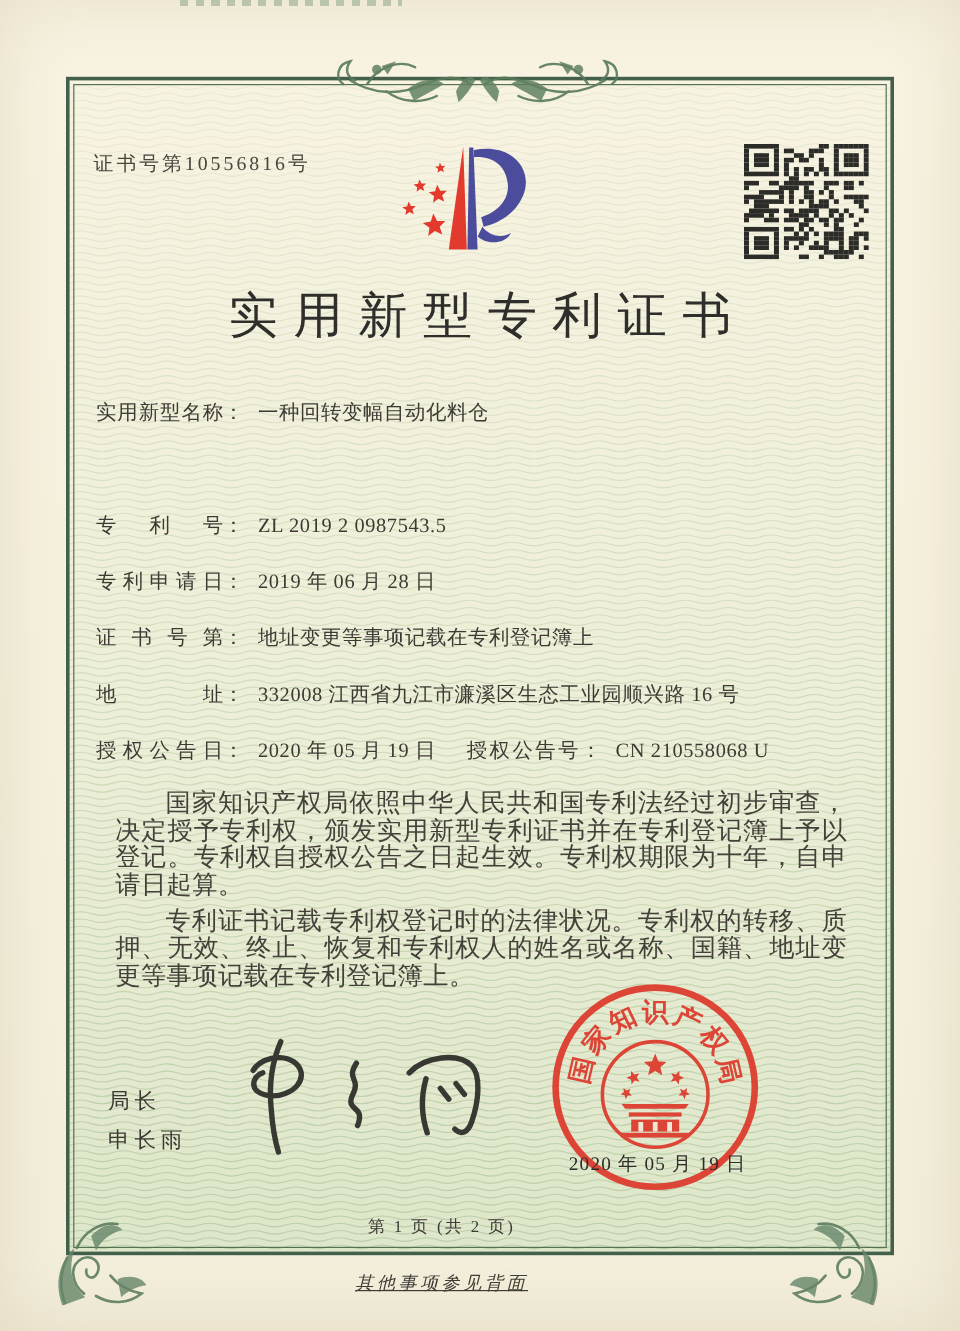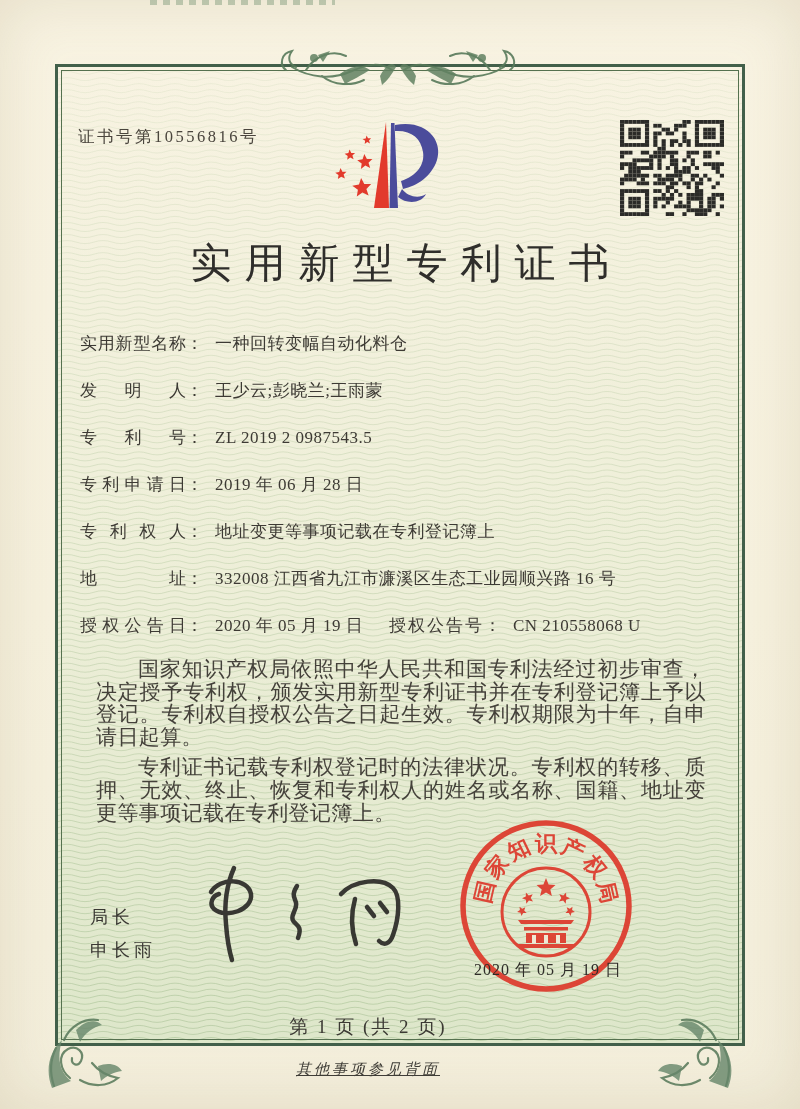--- a/index.html
+++ b/index.html
@@ -25,21 +25,21 @@
   .pair2{position:absolute;left:309px;top:0;}
   .pair2 .flabel2{letter-spacing:2px;}
   .r0{top:332px}.r1{top:379px}.r2{top:426px}.r3{top:473px}.r4{top:520px}.r5{top:567px}.r6{top:614px}
   .paragraphs{position:absolute;left:88px;top:650px;width:626px;color:#44413a;}
   .paragraphs p{margin:8px;font-size:21px;line-height:22.6px;letter-spacing:.4px;text-indent:2em;text-align:justify;}
   .signer{position:absolute;left:90px;top:901px;font-size:18px;color:#3a3833;letter-spacing:4px;line-height:33px;}
   .signature{position:absolute;left:196px;top:850px;}
   .seal{position:absolute;left:458px;top:816px;opacity:.93;}
   .seal-date{position:absolute;left:462px;top:960px;width:172px;text-align:center;font-size:16px;
              letter-spacing:1px;color:#2f2d29;}
-  .page-footer{position:absolute;left:0;top:1014px;width:736px;text-align:center;font-size:19px;
+  .page-footer{position:absolute;left:0;top:1014px;width:736px;text-align:center;font-size:14px;
                letter-spacing:2px;color:#3c3a34;}
   .back-note{position:absolute;left:0;top:1060px;width:736px;text-align:center;font-size:15px;font-style:italic;
              letter-spacing:3px;color:#3e3c36;text-decoration:underline;}
   .ornament{position:absolute;}
   svg{display:block;}
 </style>
 </head>
 <body>
 
 <div class="paper">
@@ -594,31 +594,28 @@
         <rect x="24" y="88" width="4" height="4" fill="#2b2b28"></rect>
         <rect x="24" y="92" width="4" height="4" fill="#2b2b28"></rect>
         <rect x="24" y="96" width="4" height="4" fill="#2b2b28"></rect>
       </svg>
 
     <div class="title">实用新型专利证书</div>
 
     <div class="field-row r0">
       <span class="flabel">实用新型名称</span><span class="fcolon">：</span><span class="fvalue">一种回转变幅自动化料仓</span>
     </div>
-    <div class="field-row r1">
-      <span class="flabel">发明人</span><span class="fcolon">：</span><span class="fvalue">王少云;彭晓兰;王雨蒙</span>
-    </div>
     <div class="field-row r2">
       <span class="flabel">专利号</span><span class="fcolon">：</span><span class="fvalue">ZL 2019 2 0987543.5</span>
     </div>
     <div class="field-row r3">
       <span class="flabel">专利申请日</span><span class="fcolon">：</span><span class="fvalue">2019 年 06 月 28 日</span>
     </div>
     <div class="field-row r4">
-      <span class="flabel">专利权人</span><span class="fcolon">：</span><span class="fvalue">地址变更等事项记载在专利登记簿上</span>
+      <span class="flabel">证书号第</span><span class="fcolon">：</span><span class="fvalue">地址变更等事项记载在专利登记簿上</span>
     </div>
     <div class="field-row r5">
       <span class="flabel">地址</span><span class="fcolon">：</span><span class="fvalue">332008 江西省九江市濂溪区生态工业园顺兴路 16 号</span>
     </div>
     <div class="field-row r6">
       <span class="flabel">授权公告日</span><span class="fcolon">：</span><span class="fvalue">2020 年 05 月 19 日</span>
       <span class="pair2">
         <span class="flabel2">授权公告号</span><span class="fcolon">：</span><span class="fvalue">CN 210558068 U</span>
       </span>
     </div>

